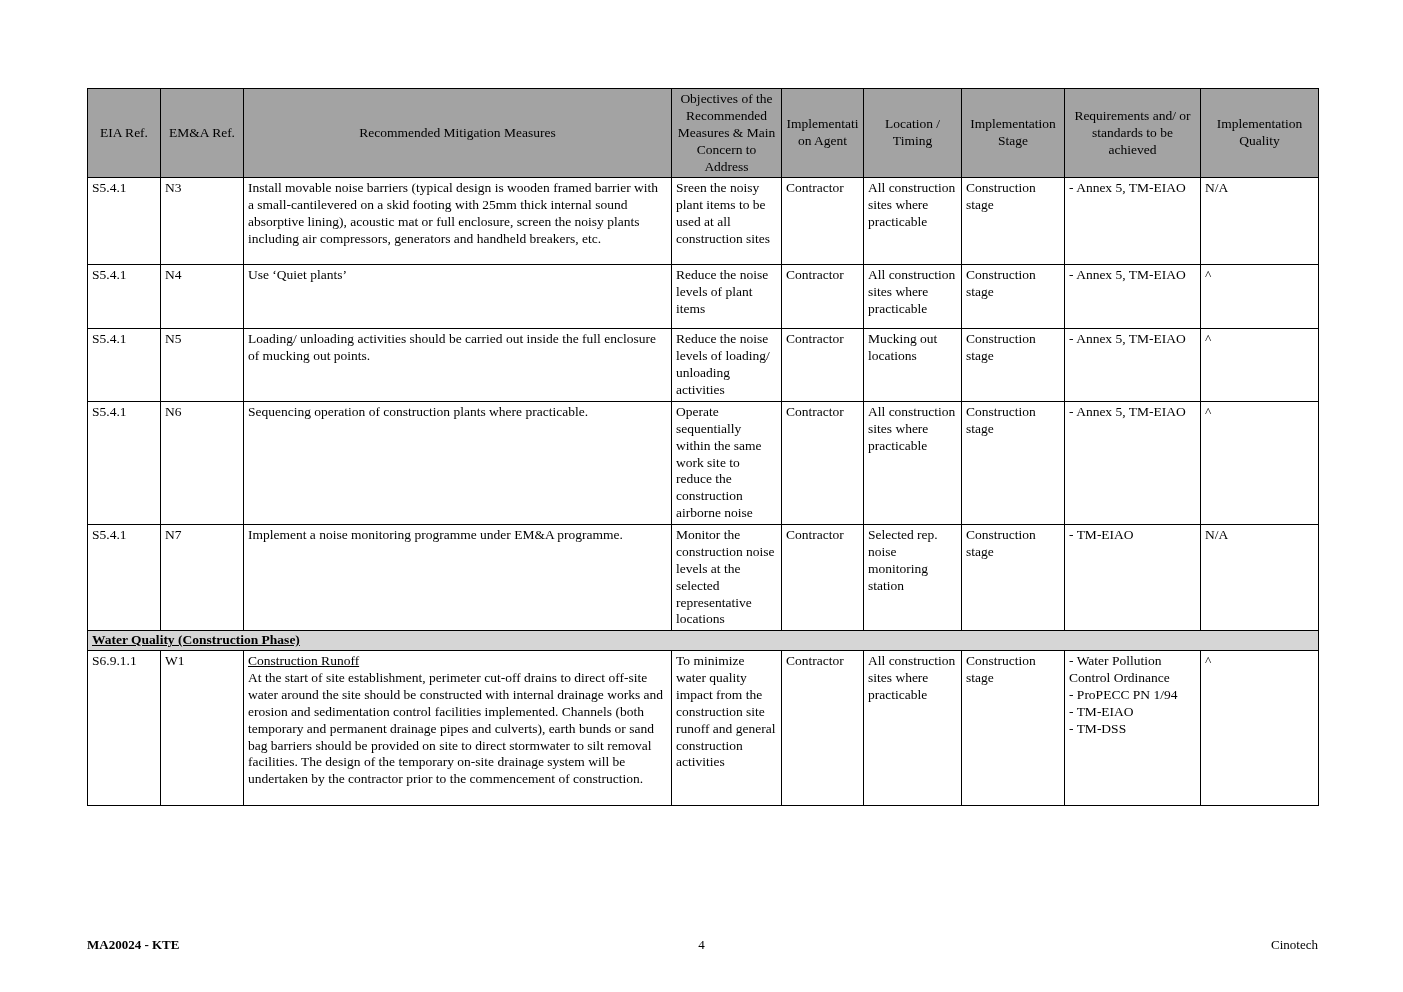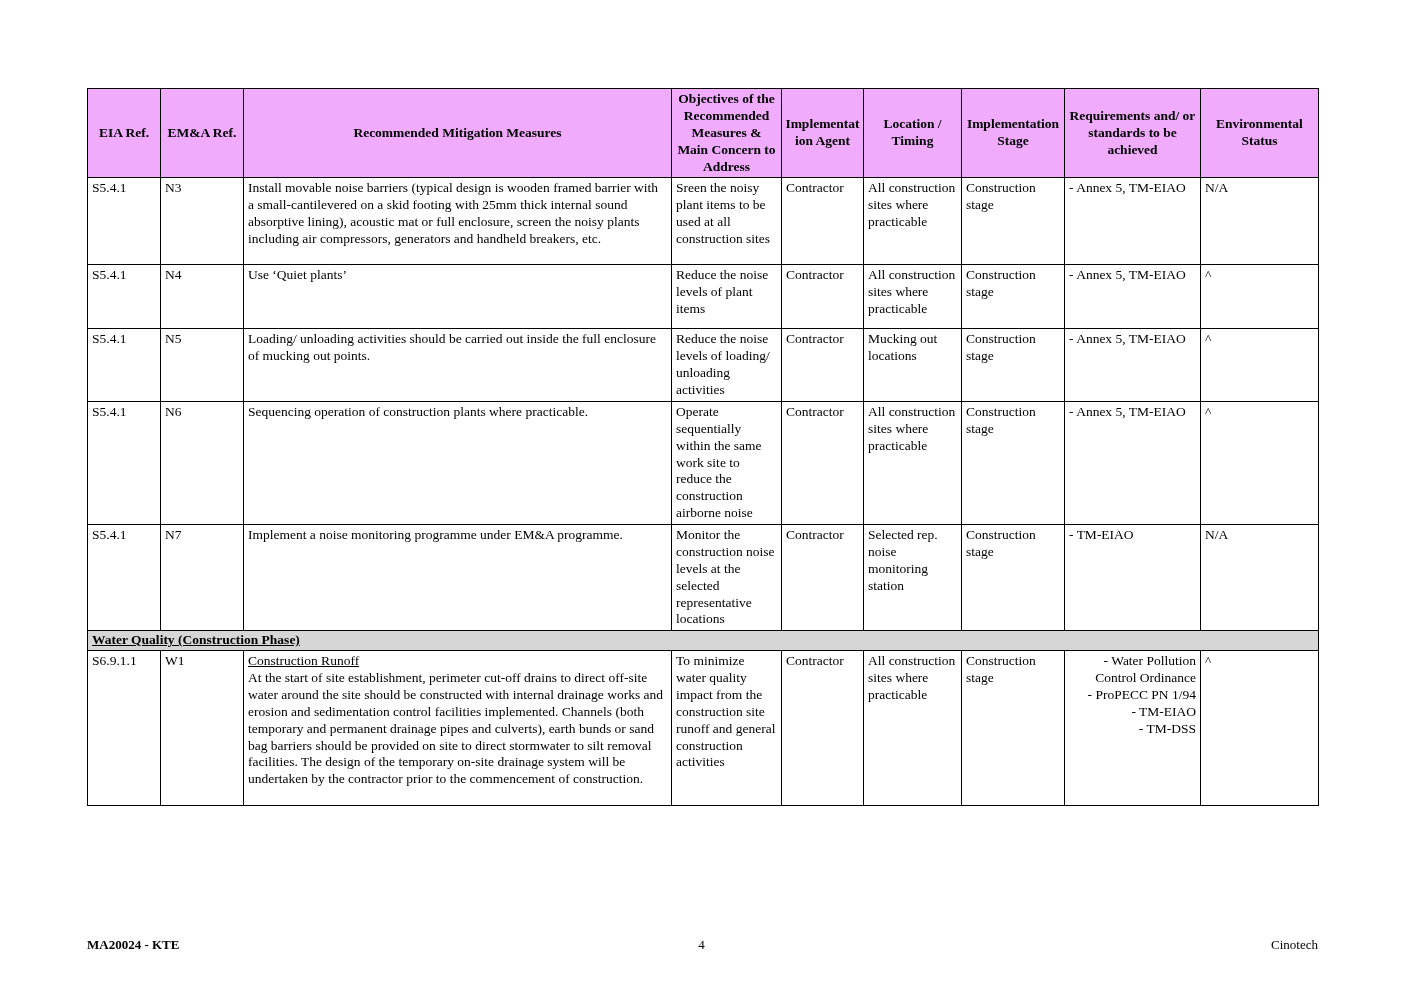--- a/index.html
+++ b/index.html
@@ -24,35 +24,35 @@
   table.emis th, table.emis td {
     border:1px solid #000000;
     vertical-align:top;
     padding:2px 4px;
     font-size:13.5px;
     line-height:1.25;
     overflow-wrap:break-word;
     word-wrap:break-word;
   }
   table.emis th {
-    background:#f0abfc;
-    font-weight:bold;
+    background:#a3a3a3;
+    font-weight:normal;
     text-align:center;
     vertical-align:middle;
     padding:2px 3px;
   }
   tr.section-row td {
     background:#d6d6d6;
     font-weight:bold;
     text-align:left;
     padding:1px 4px;
   }
   .c { text-align:left; }
   .l { text-align:left; }
-  .pre { white-space:pre-line;text-align:right; }
+  .pre { white-space:pre-line; }
   .u { text-decoration:underline; }
   .footer-left  { position:absolute; left:87px;  top:937px; font-size:13px;font-weight:bold; }
   .footer-center{ position:absolute; left:50%;   top:937px; transform:translateX(-50%); font-size:13px; }
   .footer-right { position:absolute; right:85px; top:937px; font-size:13px; }
 </style>
 </head>
 <body>
 
 <div class="page">
 
@@ -73,21 +73,21 @@
     <tbody>
         <tr style="height:84px;">
       <th>EIA Ref.</th>
       <th>EM&amp;A Ref.</th>
       <th>Recommended Mitigation Measures</th>
       <th>Objectives of the Recommended Measures &amp; Main Concern to Address</th>
       <th>Implementation Agent</th>
       <th>Location / Timing</th>
       <th>Implementation Stage</th>
       <th>Requirements and/ or standards to be achieved</th>
-      <th>Environmental Status</th>
+      <th>Implementation Quality</th>
     </tr>
 
     <tr style="height:87px;">
       <td class="c">S5.4.1</td>
       <td class="c">N3</td>
       <td class="l">Install movable noise barriers (typical design is wooden framed barrier with a small-cantilevered on a skid footing with 25mm thick internal sound absorptive lining), acoustic mat or full enclosure, screen the noisy plants including air compressors, generators and handheld breakers, etc.</td>
       <td class="l">Sreen the noisy plant items to be used at all construction sites</td>
       <td class="c">Contractor</td>
       <td class="c">All construction sites where practicable</td>
       <td class="c">Construction stage</td>

